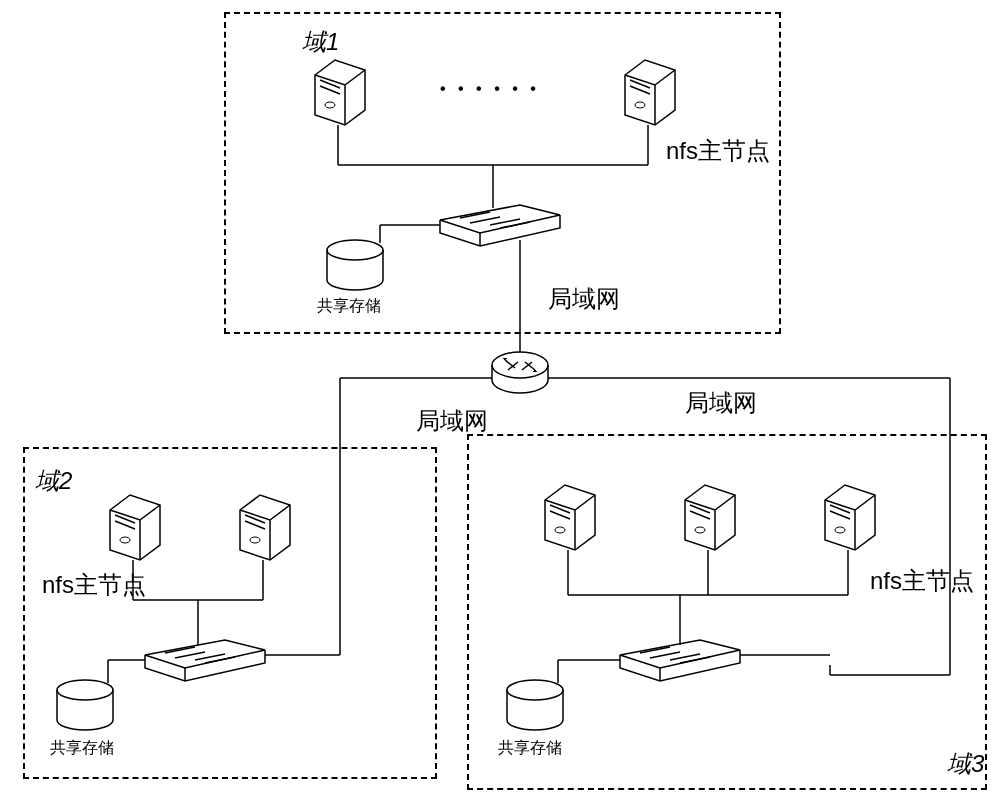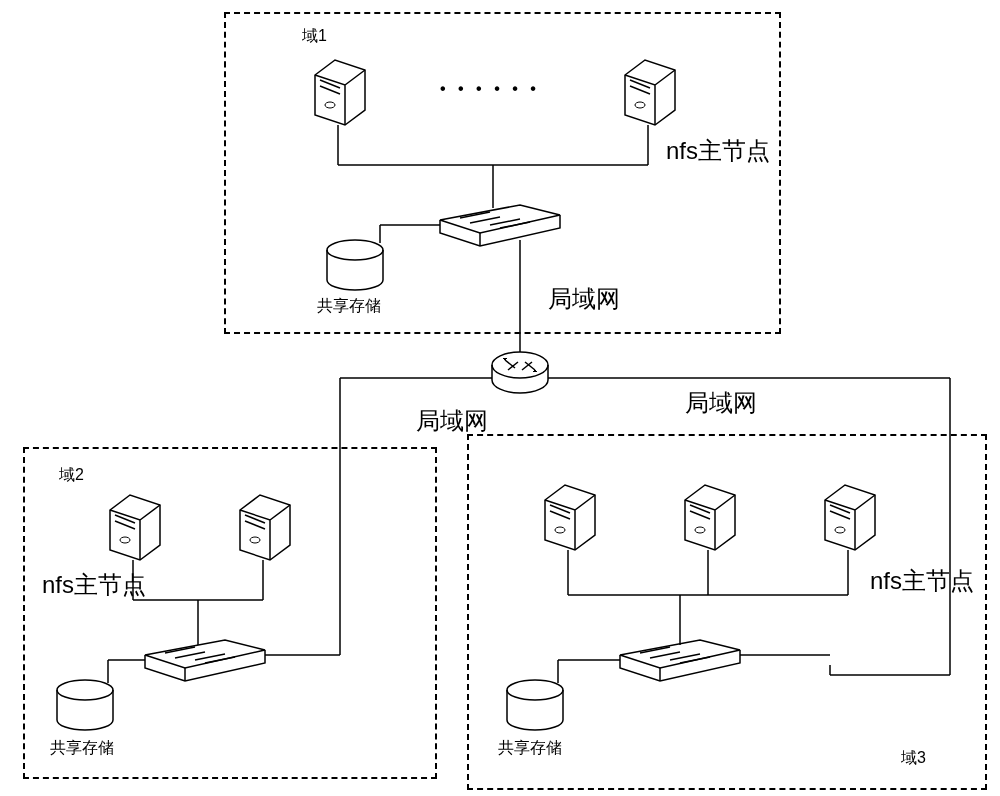--- a/index.html
+++ b/index.html
@@ -16,21 +16,22 @@
       border: 2px dashed #000;
       background: transparent;
     }
     .label {
       position: absolute;
       font-size: 24px;
       color: #000;
       white-space: nowrap;
     }
     .domain-label {
-      font-size: 16px;
+      font-size: 24px;
+      font-style: italic;
     }
     svg {
       position: absolute;
       top: 0;
       left: 0;
     }
     .dots {
       position: absolute;
       font-size: 16px;
       letter-spacing: 4px;
@@ -41,24 +42,24 @@
       stroke-width: 1.5;
     }
   </style>
 </head>
 <body>
 
 <div class="domain-box" style="left:224px; top:12px; width:553px; height:318px;"></div>
 <div class="label domain-label" style="left:302px; top:26px;">域1</div>
 
 <div class="domain-box" style="left:23px; top:447px; width:410px; height:328px;"></div>
-<div class="label domain-label" style="left:59px; top:465px;">域2</div>
+<div class="label domain-label" style="left:35px; top:465px;">域2</div>
 
 <div class="domain-box" style="left:467px; top:434px; width:516px; height:352px;"></div>
-<div class="label domain-label" style="left:901px; top:748px;">域3</div>
+<div class="label domain-label" style="left:947px; top:748px;">域3</div>
 
 <svg width="1000" height="796">
 
   <g transform="translate(310,50)">
     <path d="M5,25 L5,65 L35,75 L55,60 L55,20 L25,10 L5,25 Z" fill="none" stroke="#000" stroke-width="1.5"></path>
     <path d="M5,25 L35,35 L55,20 M35,35 L35,75" fill="none" stroke="#000" stroke-width="1.5"></path>
     <line x1="10" y1="30" x2="30" y2="38"></line>
     <line x1="10" y1="36" x2="30" y2="44"></line>
     <ellipse cx="20" cy="55" rx="5" ry="3" fill="none" stroke="#000" stroke-width="1"></ellipse>
   </g>

